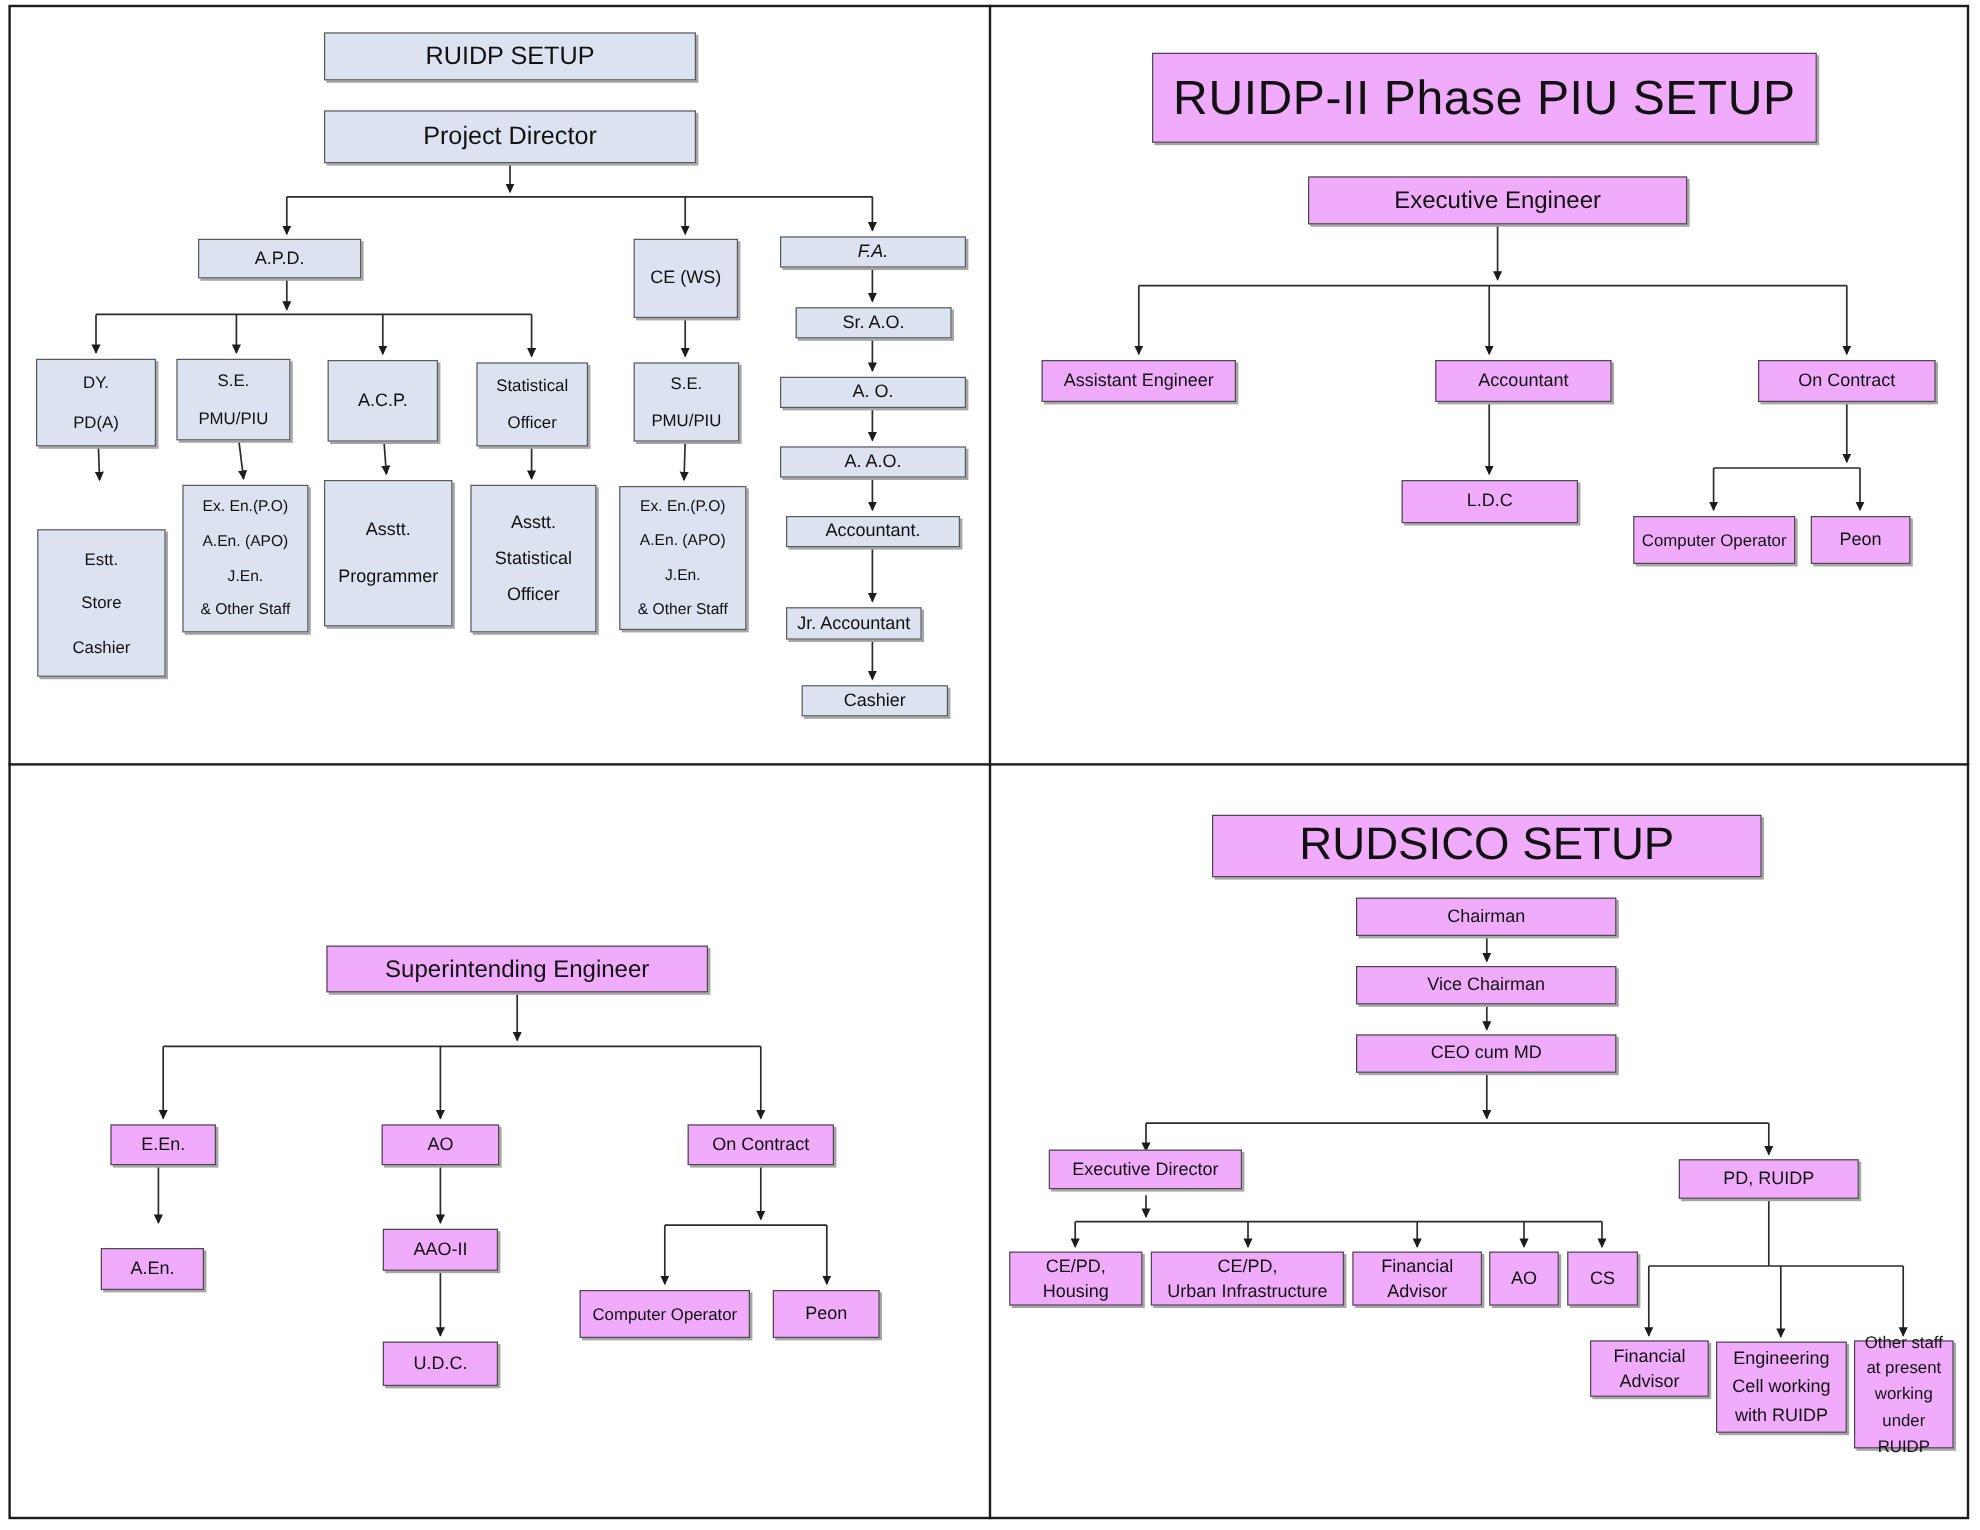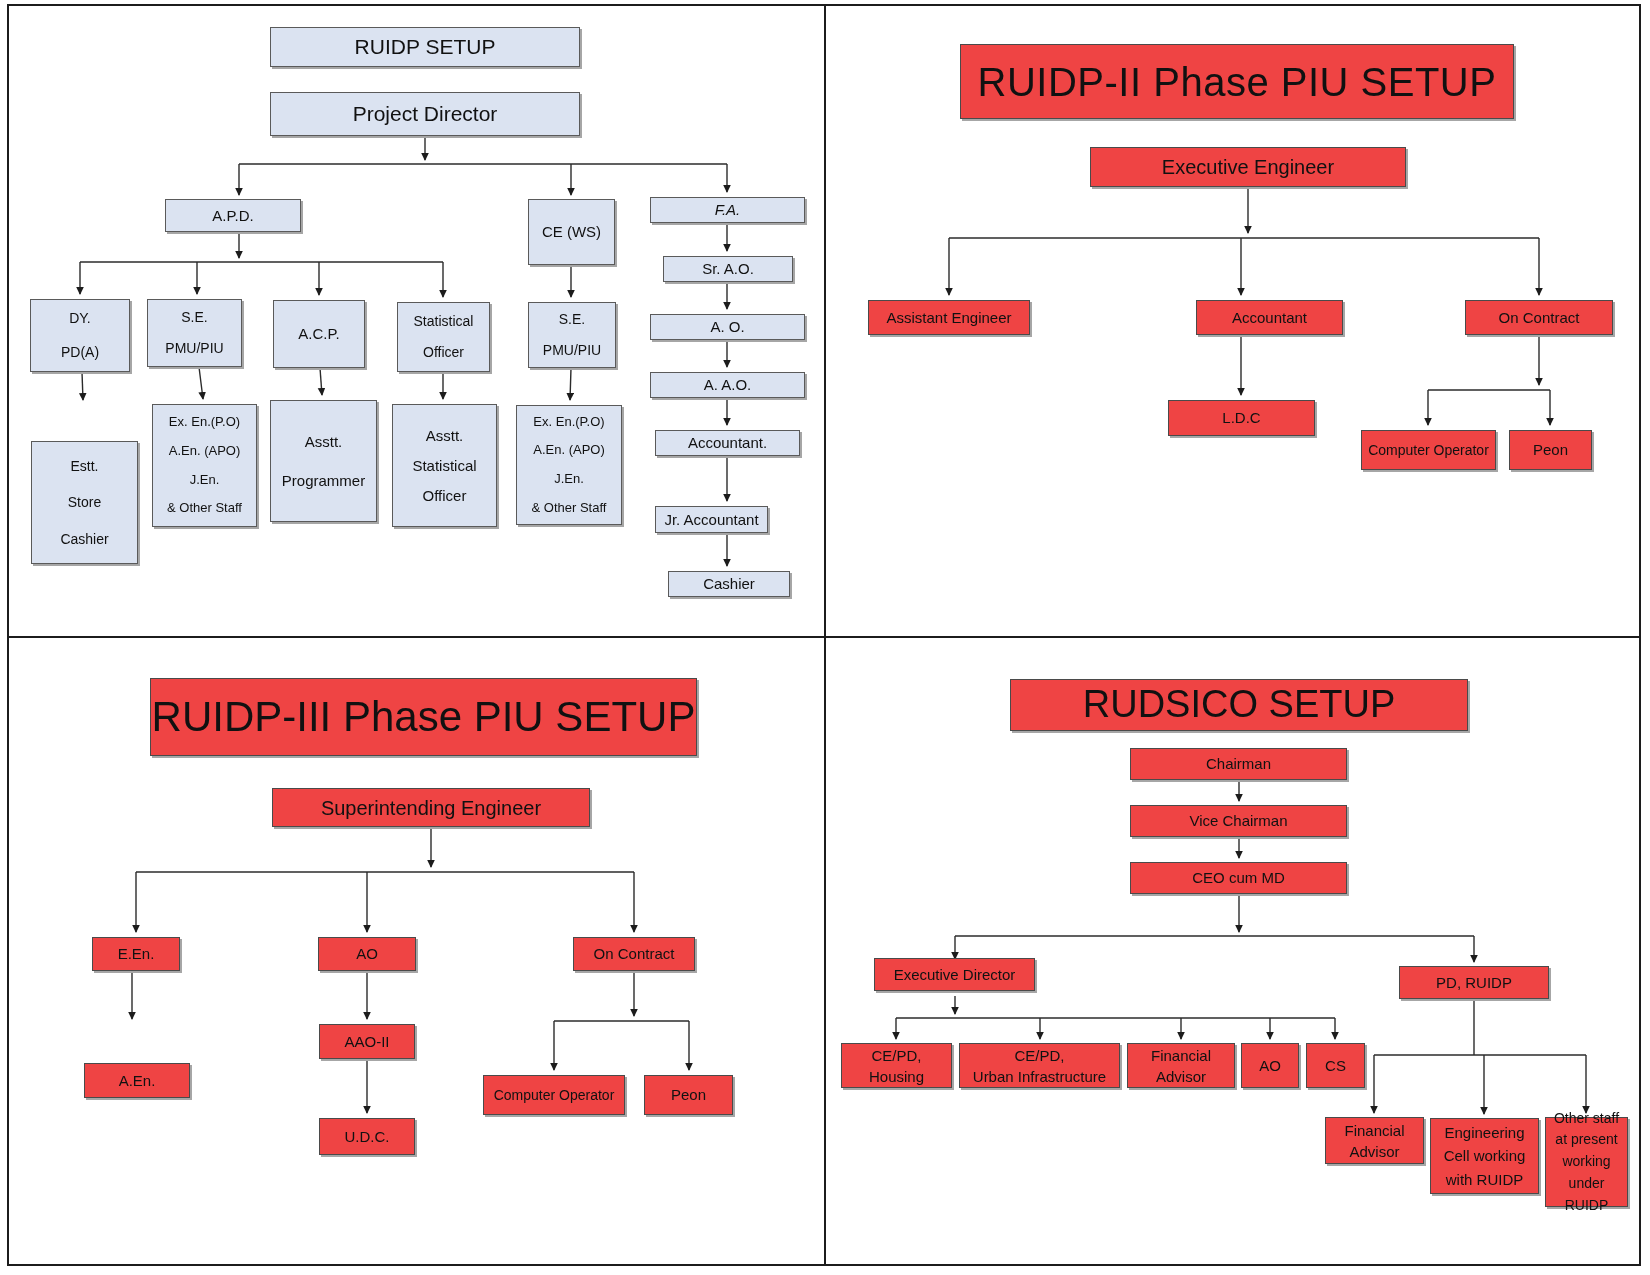--- a/index.html
+++ b/index.html
@@ -4,21 +4,21 @@
 <style>
   html,body{margin:0;padding:0;background:#ffffff;}
   .canvas{position:relative;width:1650px;height:1275px;background:#ffffff;
           font-family:"Liberation Sans",sans-serif;color:#111;overflow:hidden;}
   .frame{position:absolute;left:7px;top:4px;width:1634px;height:1262px;
          border:2px solid #1c1c1c;box-sizing:border-box;}
   .vdiv{position:absolute;left:824px;top:4px;width:2px;height:1262px;background:#1c1c1c;}
   .hdiv{position:absolute;left:7px;top:636px;width:1634px;height:2px;background:#1c1c1c;}
   svg.wires{position:absolute;left:0;top:0;width:1650px;height:1275px;pointer-events:none;}
   .nd{position:absolute;box-sizing:border-box;display:flex;align-items:center;justify-content:center;
-      text-align:center;background:#ef4444;border:1.6px solid #4a4a4a;
+      text-align:center;background:#f0abfc;border:1.6px solid #4a4a4a;
       box-shadow:2px 2px 0 #a6a6a6;font-size:15px;line-height:1.2;white-space:pre-line;}
   .lt{background:#dbe3f1;border-color:#5a5a5a;}
   .f13{font-size:13px;} .f14{font-size:14px;} .f20{font-size:20px;} .f21{font-size:21px;}
   .t-big{font-size:40px;letter-spacing:0.5px;}
   .t3{font-size:42px;} .t4{font-size:38px;}
   .lh20{line-height:2.0;} .lh22{line-height:2.2;} .lh24{line-height:2.4;} .lh26{line-height:2.6;}
   .lh14{line-height:1.4;} .lh155{line-height:1.55;}
 </style>
 </head>
 <body>
@@ -145,26 +145,25 @@
 
   <div class="nd t-big" style="left:960px;top:44px;width:554px;height:75px;">RUIDP-II Phase PIU SETUP</div>
   <div class="nd f20" style="left:1090px;top:147px;width:316px;height:40px;">Executive Engineer</div>
   <div class="nd" style="left:868px;top:300px;width:162px;height:35px;">Assistant Engineer</div>
   <div class="nd" style="left:1168px;top:300px;width:147px;height:35px;margin-left:28px;">Accountant</div>
   <div class="nd" style="left:1465px;top:300px;width:148px;height:35px;">On Contract</div>
   <div class="nd" style="left:1168px;top:400px;width:147px;height:36px;">L.D.C</div>
   <div class="nd f14" style="left:1361px;top:430px;width:135px;height:40px;">Computer Operator</div>
   <div class="nd" style="left:1509px;top:430px;width:83px;height:40px;">Peon</div>
 
-  <div class="nd t3" style="left:150px;top:678px;width:547px;height:78px;">RUIDP-III Phase PIU SETUP</div>
   <div class="nd f20" style="left:272px;top:788px;width:318px;height:39px;">Superintending Engineer</div>
   <div class="nd" style="left:92px;top:937px;width:88px;height:34px;">E.En.</div>
   <div class="nd" style="left:318px;top:937px;width:98px;height:34px;">AO</div>
   <div class="nd" style="left:573px;top:937px;width:122px;height:34px;">On Contract</div>
-  <div class="nd" style="left:84px;top:1063px;width:106px;height:35px;">A.En.</div>
+  <div class="nd" style="left:84px;top:1040px;width:86px;height:35px;">A.En.</div>
   <div class="nd" style="left:319px;top:1024px;width:96px;height:35px;">AAO-II</div>
   <div class="nd" style="left:319px;top:1118px;width:96px;height:37px;">U.D.C.</div>
   <div class="nd f14" style="left:483px;top:1075px;width:142px;height:40px;">Computer Operator</div>
   <div class="nd" style="left:644px;top:1075px;width:89px;height:40px;">Peon</div>
 
   <div class="nd t4" style="left:1010px;top:679px;width:458px;height:52px;">RUDSICO SETUP</div>
   <div class="nd" style="left:1130px;top:748px;width:217px;height:32px;">Chairman</div>
   <div class="nd" style="left:1130px;top:805px;width:217px;height:32px;">Vice Chairman</div>
   <div class="nd" style="left:1130px;top:862px;width:217px;height:32px;">CEO cum MD</div>
   <div class="nd" style="left:874px;top:958px;width:161px;height:33px;">Executive Director</div>

